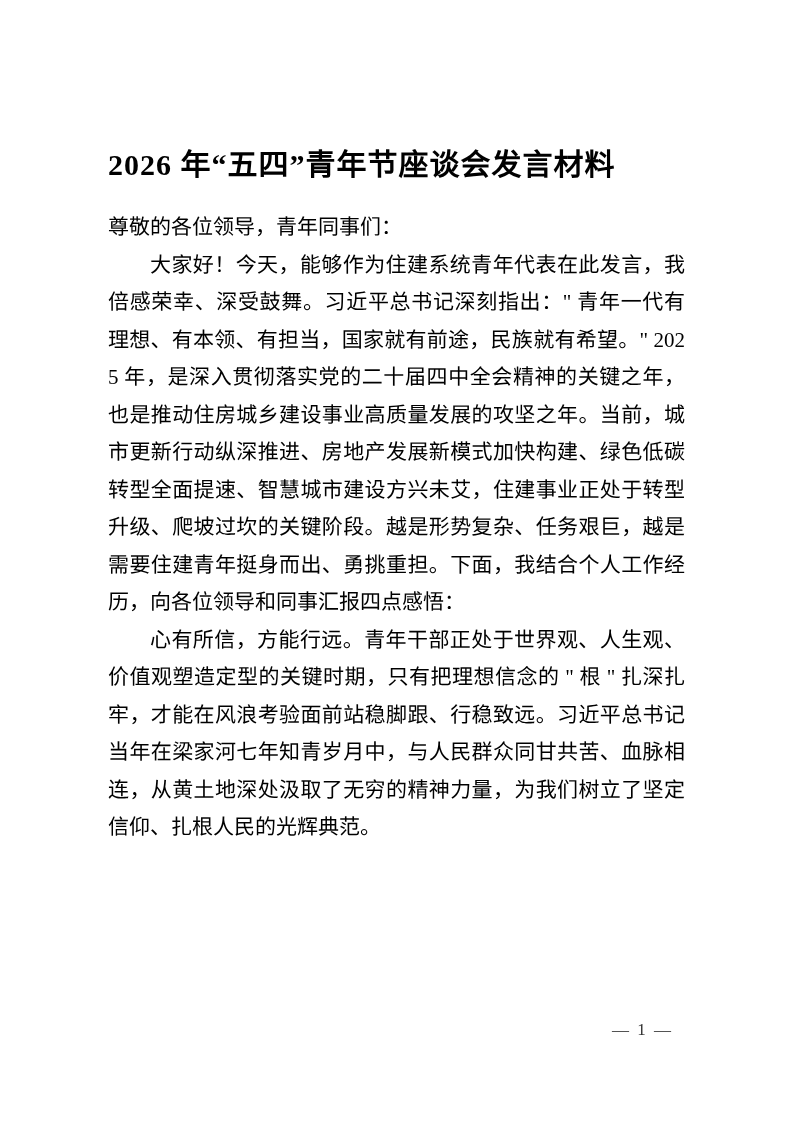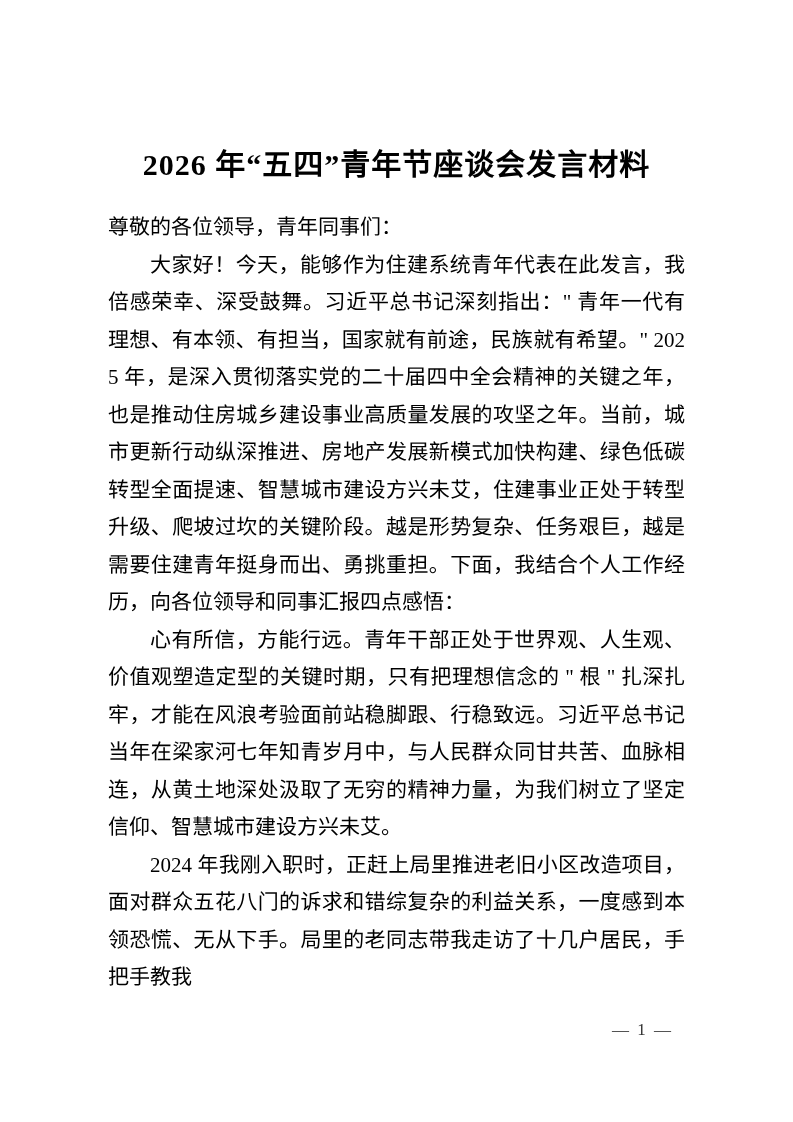--- a/index.html
+++ b/index.html
@@ -17,21 +17,21 @@
     box-sizing: border-box;
     padding: 143px 108px 0 108px;
     overflow: hidden;
     font-family: "Liberation Serif", "DejaVu Serif", serif;
   }
   .doc-title {
     margin: 0 0 22px 0;
     font-size: 30px;
     font-weight: bold;
     line-height: 44px;
-    text-align: center;
+    text-align: left;
     letter-spacing: 1px;
     font-family: "Liberation Serif", "DejaVu Serif", serif;
   }
   .para {
     margin: 0;
     font-size: 21px;
     line-height: 37.5px;
     text-align: justify;
     text-indent: 2em;
     word-break: break-all;
@@ -62,18 +62,17 @@
 <body>
 
 <div class="page">
   <h1 class="doc-title">2026 年“五四”青年节座谈会发言材料</h1>
 
   <p class="para salutation">尊敬的各位领导，青年同事们：</p>
 
   <p class="para">大家好！今天，能够作为住建系统青年代表在此发言，我倍感荣幸、深受鼓舞。习近平总书记深刻指出：" 青年一代有理想、有本领、有担当，国家就有前途，民族就有希望。" 2025 年，是深入贯彻落实党的二十届四中全会精神的关键之年，也是推动住房城乡建设事业高质量发展的攻坚之年。当前，城市更新行动纵深推进、房地产发展新模式加快构建、绿色低碳转型全面提速、智慧城市建设方兴未艾，住建事业正处于转型升级、爬坡过坎的关键阶段。越是形势复杂、任务艰巨，越是需要住建青年挺身而出、勇挑重担。下面，我结合个人工作经历，向各位领导和同事汇报四点感悟：</p>
 
 
-  <p class="para">心有所信，方能行远。青年干部正处于世界观、人生观、价值观塑造定型的关键时期，只有把理想信念的 " 根 " 扎深扎牢，才能在风浪考验面前站稳脚跟、行稳致远。习近平总书记当年在梁家河七年知青岁月中，与人民群众同甘共苦、血脉相连，从黄土地深处汲取了无穷的精神力量，为我们树立了坚定信仰、智慧城市建设方兴未艾。</p>
+  <p class="para">心有所信，方能行远。青年干部正处于世界观、人生观、价值观塑造定型的关键时期，只有把理想信念的 " 根 " 扎深扎牢，才能在风浪考验面前站稳脚跟、行稳致远。习近平总书记当年在梁家河七年知青岁月中，与人民群众同甘共苦、血脉相连，从黄土地深处汲取了无穷的精神力量，为我们树立了坚定信仰、扎根人民的光辉典范。</p>
 
-  <p class="para">2024 年我刚入职时，正赶上局里推进老旧小区改造项目，面对群众五花八门的诉求和错综复杂的利益关系，一度感到本领恐慌、无从下手。局里的老同志带我走访了十几户居民，手把手教我</p>
 
   <div class="page-number">— 1 —</div>
 </div>
 
 </body></html>

